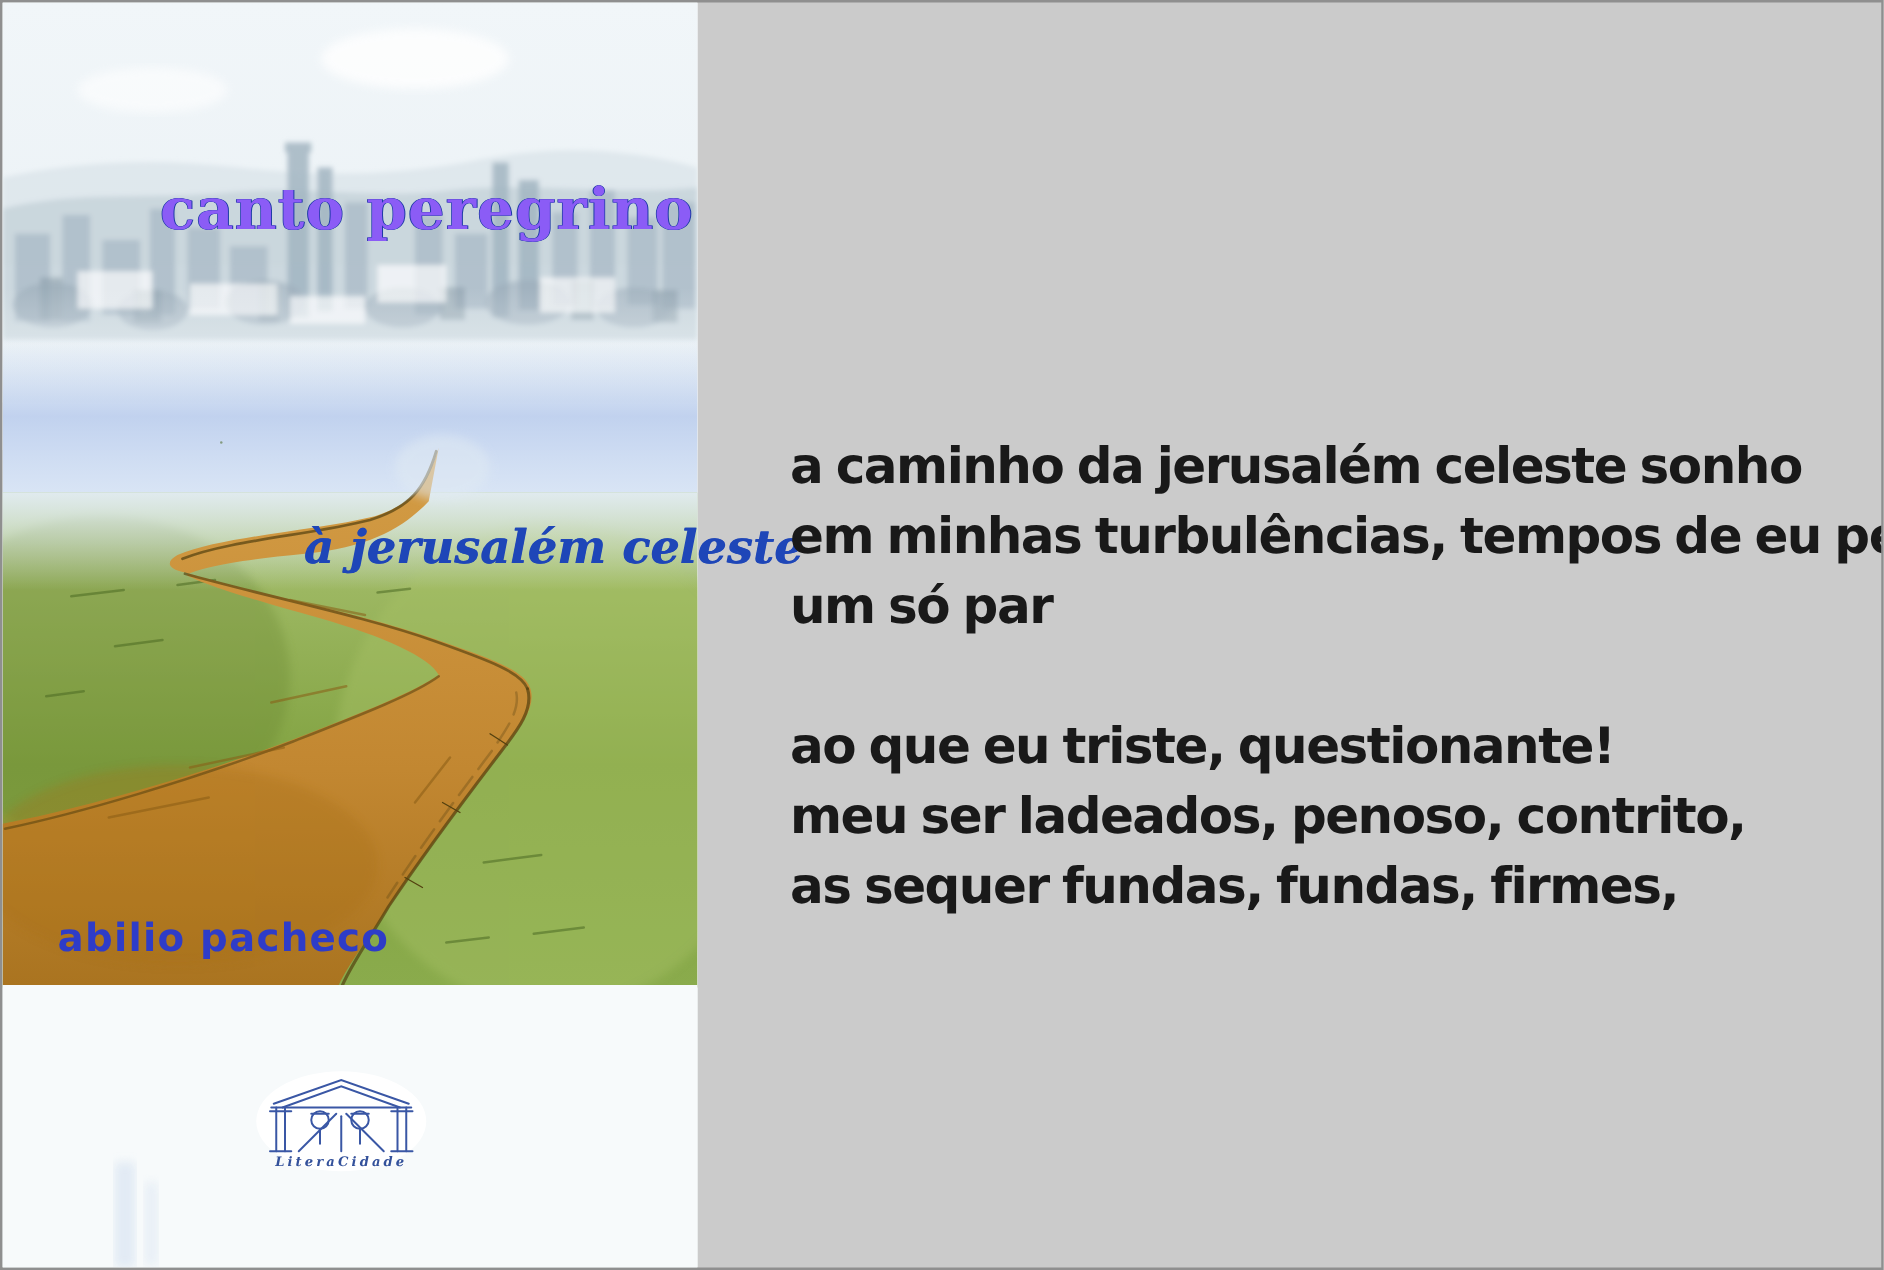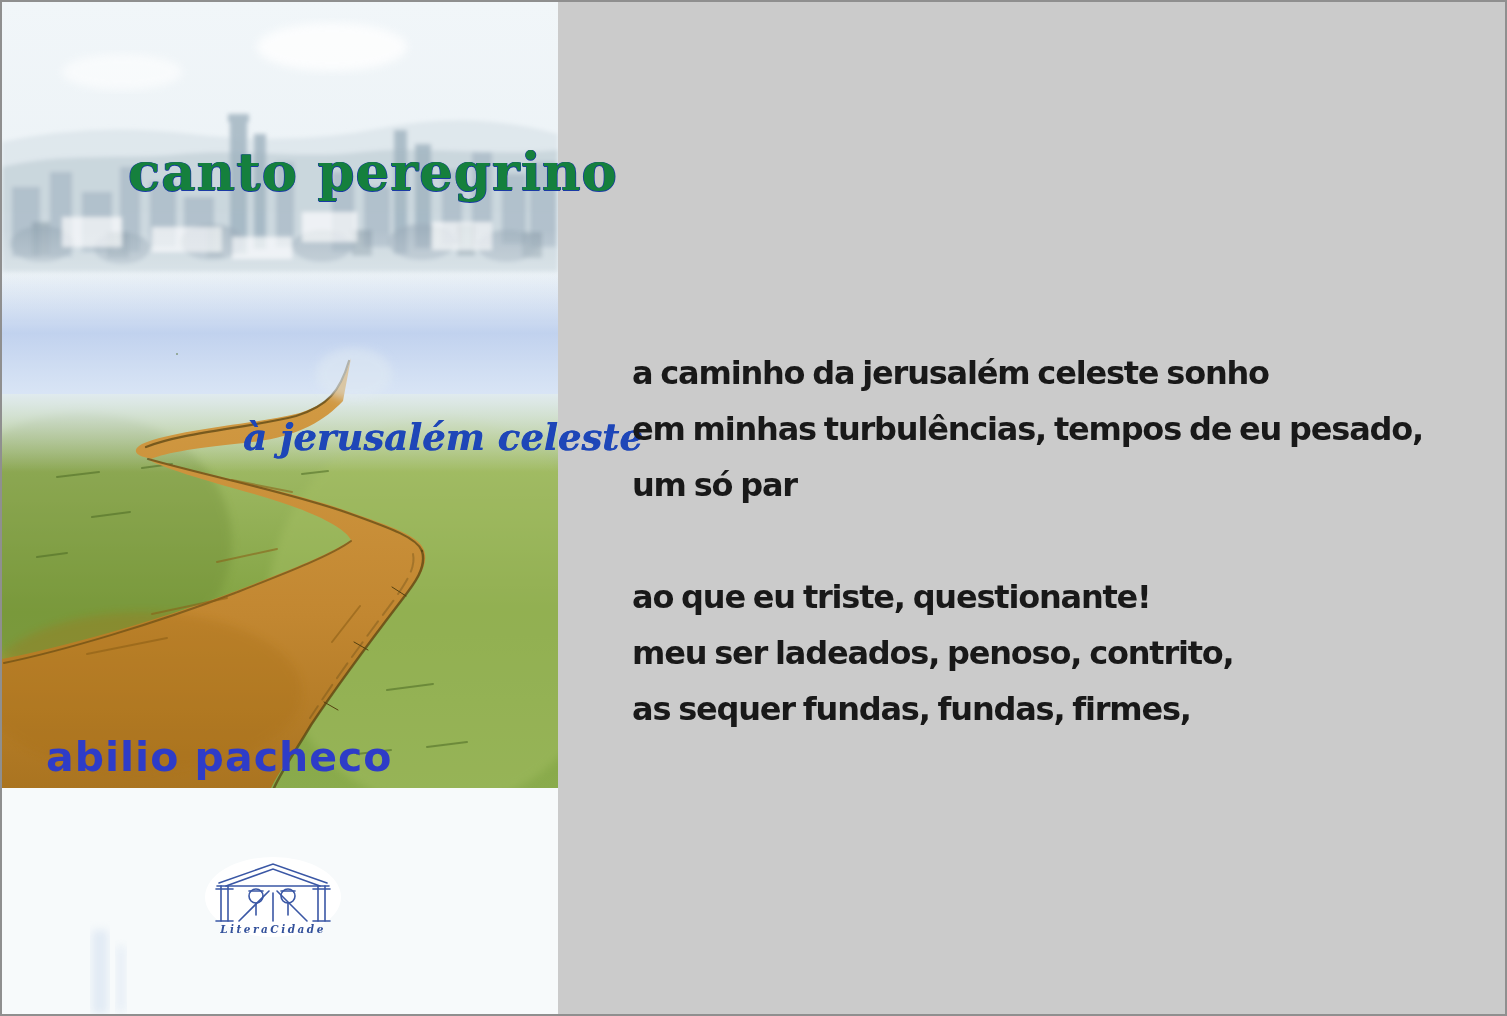--- a/index.html
+++ b/index.html
@@ -15,44 +15,44 @@
   
   .cover{
     position:absolute;left:0;top:0;
     width:556px;height:1012px;
     background:#f6fafb;
   }
   .cover svg{position:absolute;left:0;top:0;width:556px;height:1012px;display:block;}
   .cover-title{
     position:absolute;left:126px;top:138px;
     font-family:"DejaVu Serif", serif;
-    font-weight:bold;font-size:53px;letter-spacing:1px;
-    color:#15803d;
+    font-weight:bold;font-size:46px;letter-spacing:1px;
+    color:#8b5cf6;
     text-shadow:0.7px 0 0 #1b3aa5, -0.7px 0 0 #1b3aa5, 0 0.5px 0 #1b3aa5;
     white-space:nowrap;
   }
   .cover-subtitle{
     position:absolute;left:241px;top:413px;
     font-family:"DejaVu Serif", serif;
     font-style:italic;font-weight:bold;
     font-size:37px;color:#1e46b8;
     text-shadow:0.5px 0 0 #1e46b8;
     white-space:nowrap;
   }
   .cover-author{
     position:absolute;left:44px;top:731px;
-    font-size:41px;font-weight:bold;letter-spacing:1px;
+    font-size:31px;font-weight:bold;letter-spacing:1px;
     color:#2e3cc8;white-space:nowrap;
   }
   
   .poem{
     position:absolute;left:630px;top:343px;
     width:872px;
     color:#191919;
-    font-size:32px;font-weight:bold;
+    font-size:40px;font-weight:bold;
     line-height:56px;
     letter-spacing:-1.2px;word-spacing:-2px;
     white-space:nowrap;
   }
   .stanza2{margin-top:56px;}
 </style>
 </head>
 <body>
 
 <div class="page">

